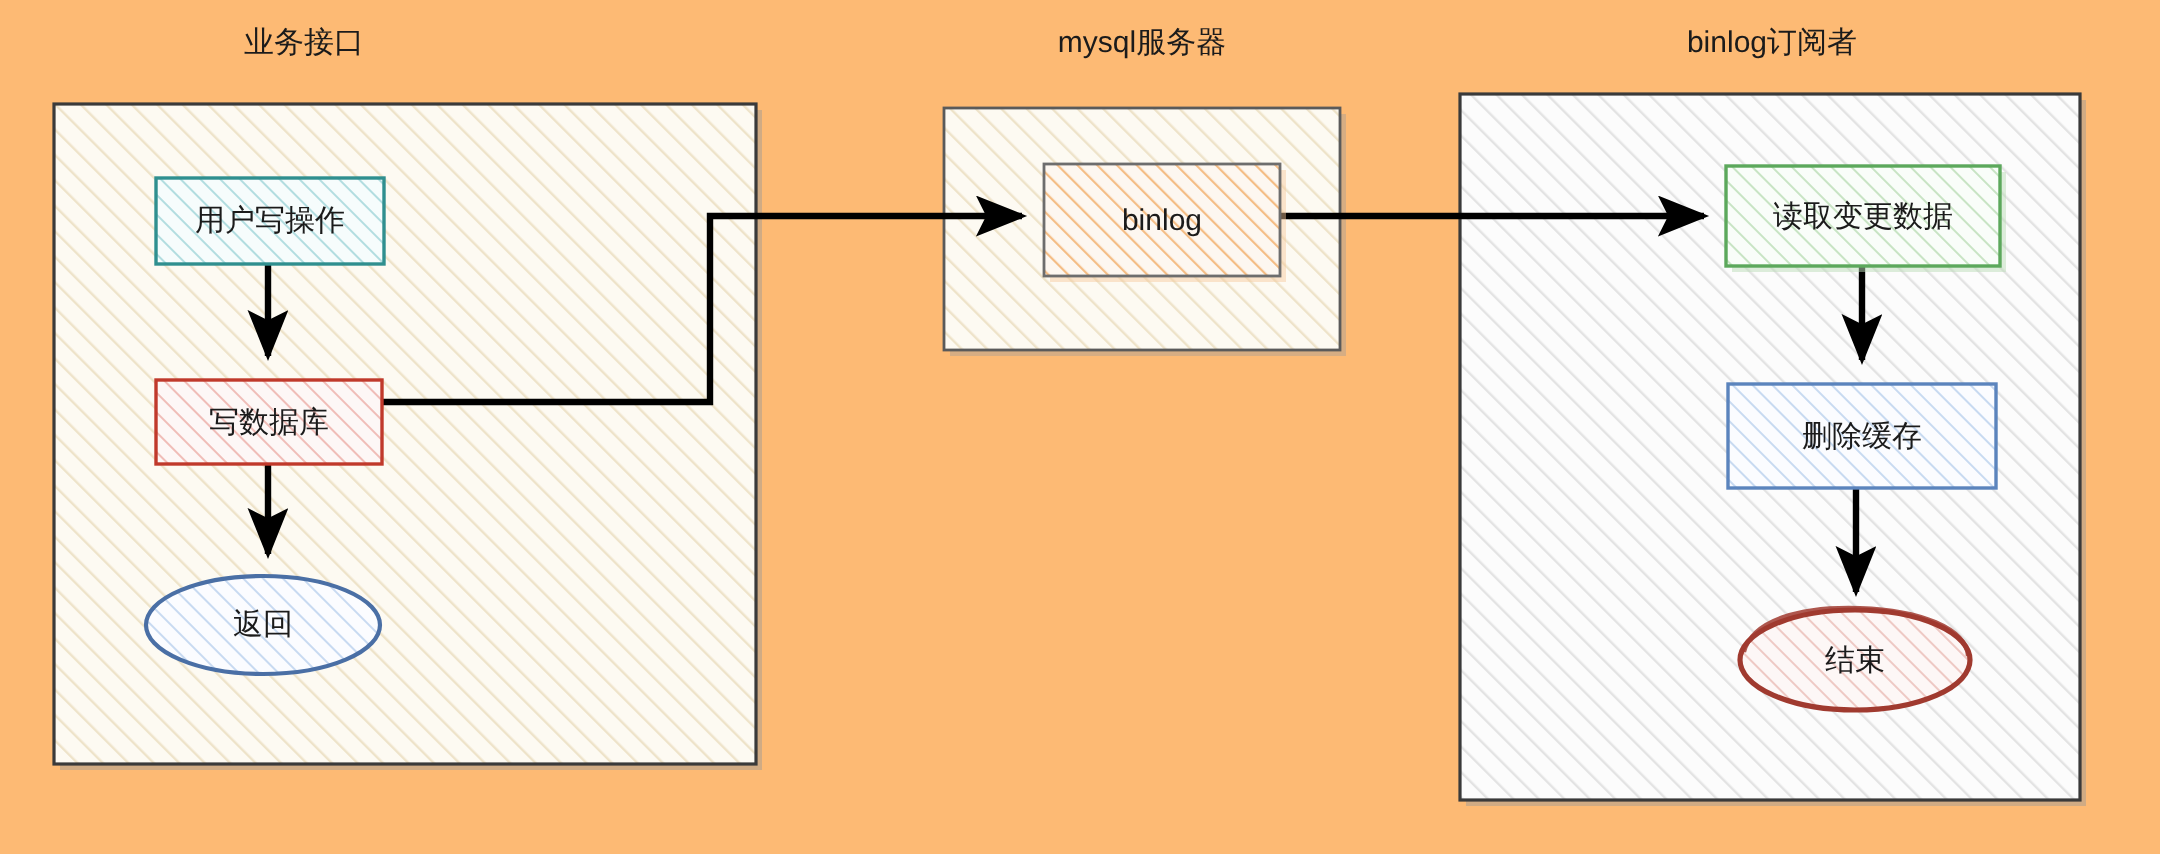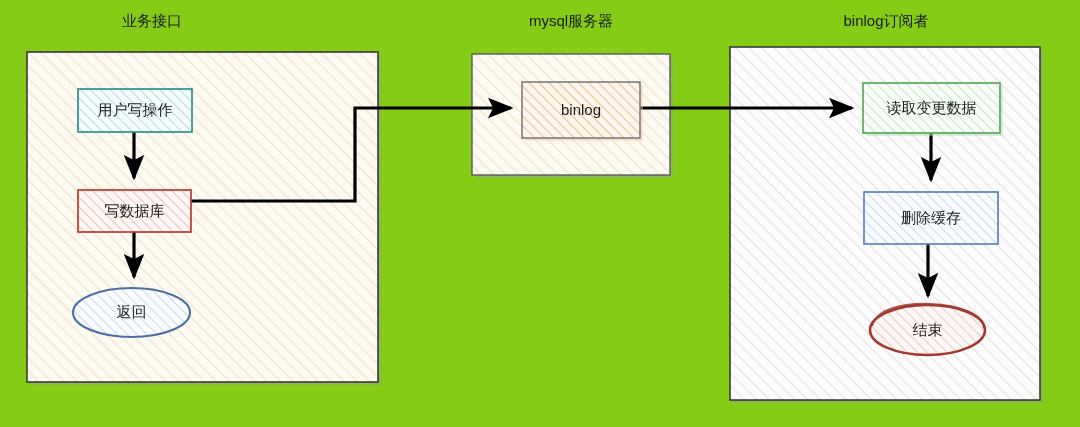--- a/index.html
+++ b/index.html
@@ -8,21 +8,21 @@
     padding: 0;
     background: #ffffff;
   }
   body {
     font-family: "Liberation Sans", "DejaVu Sans", sans-serif;
   }
   #canvas {
     position: relative;
     width: 1080px;
     height: 427px;
-    background: #84cc16;
+    background: #fdba74;
     overflow: hidden;
   }
   #diagram-svg {
     position: absolute;
     left: 0;
     top: 0;
     width: 1080px;
     height: 427px;
   }
   .grp-title {

